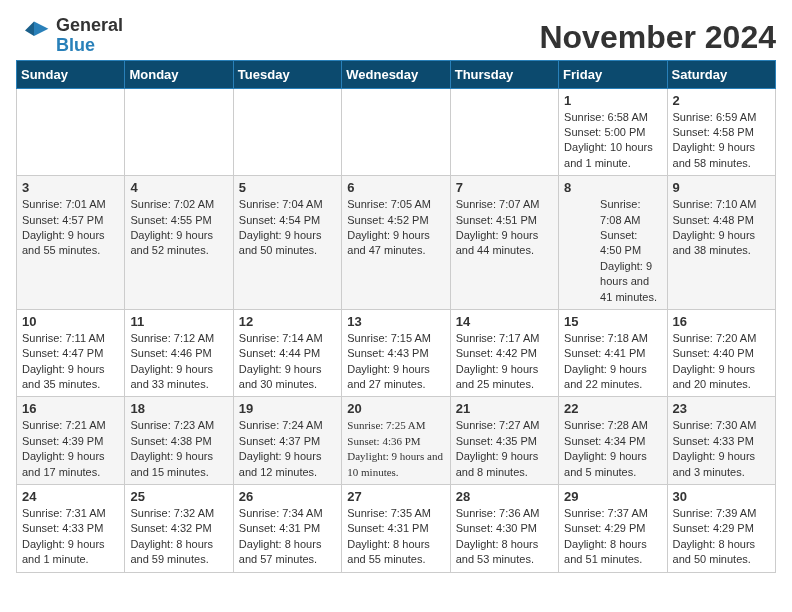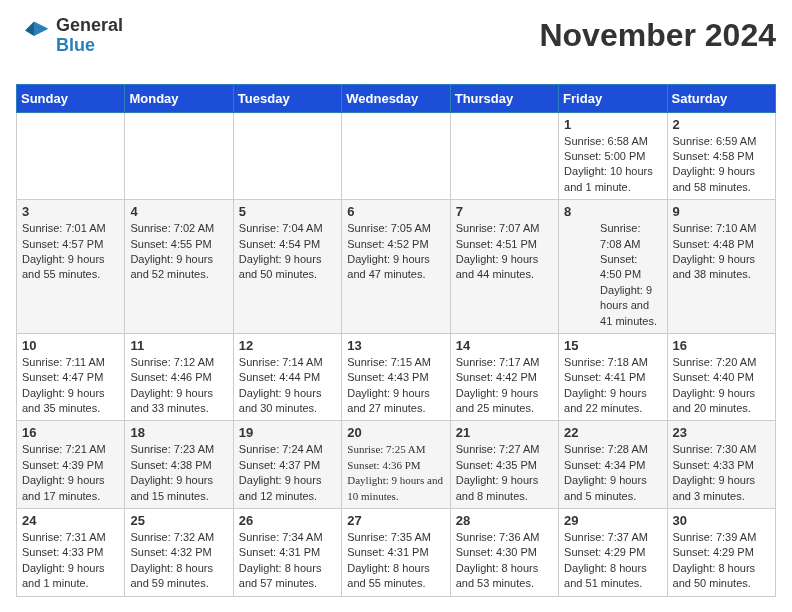--- a/index.html
+++ b/index.html
@@ -6,22 +6,22 @@
     body {
       font-family: Arial, sans-serif;
       background: #fff;
       width: 792px;
       min-height: 612px;
       padding: 16px;
     }
     .header-area {
       display: flex;
       justify-content: space-between;
-      align-items: center;
-      margin-bottom: 28px;
+      align-items: flex-end;
+      margin-bottom: 4px;
     }
     .logo {
       display: flex;
       align-items: center;
       gap: 4px;
     }
     .logo-text {
       font-size: 18px;
       font-weight: bold;
       color: #333;
@@ -43,21 +43,21 @@
     .location-title {
       font-size: 16px;
       color: #333;
     }
     table {
       width: 100%;
       border-collapse: collapse;
       table-layout: fixed;
     }
     thead tr th {
-      background-color: #1d4ed8;
+      background-color: #0c4a6e;
       color: #fff;
       font-size: 13px;
       font-weight: bold;
       padding: 6px 4px;
       text-align: left;
       border: 1px solid #2980b9;
     }
     tbody tr td {
       vertical-align: top;
       padding: 4px 5px;

